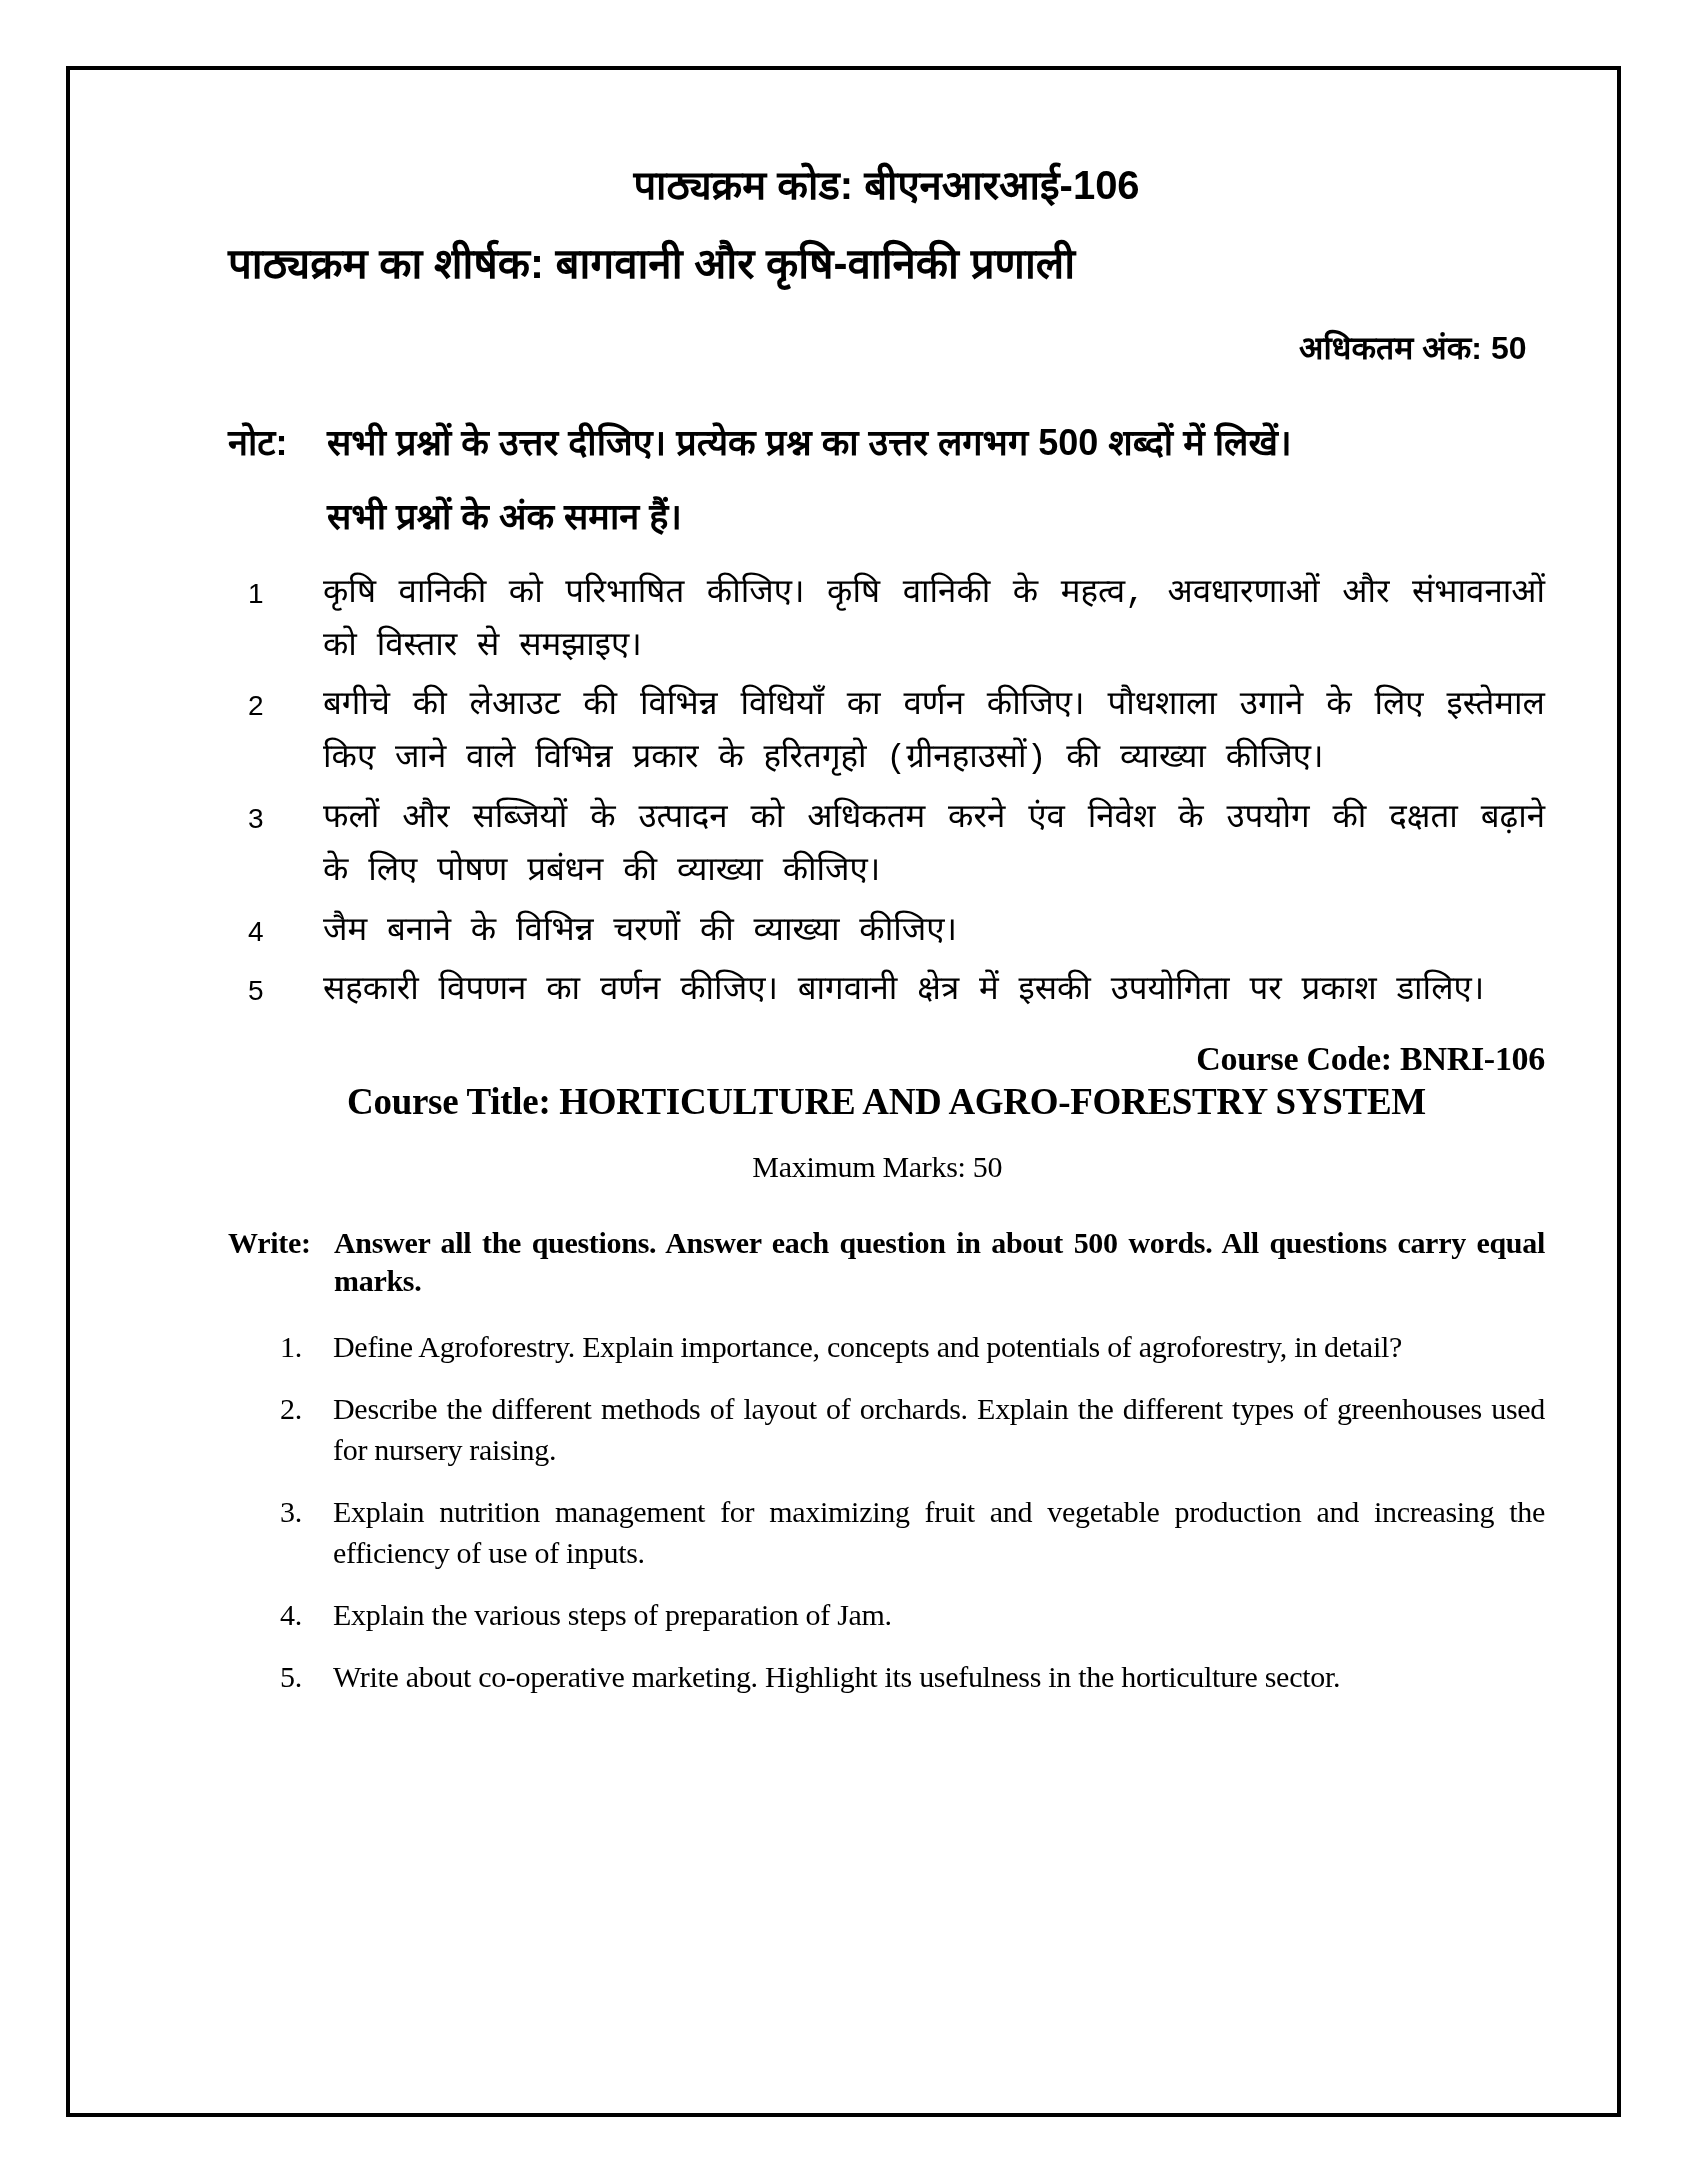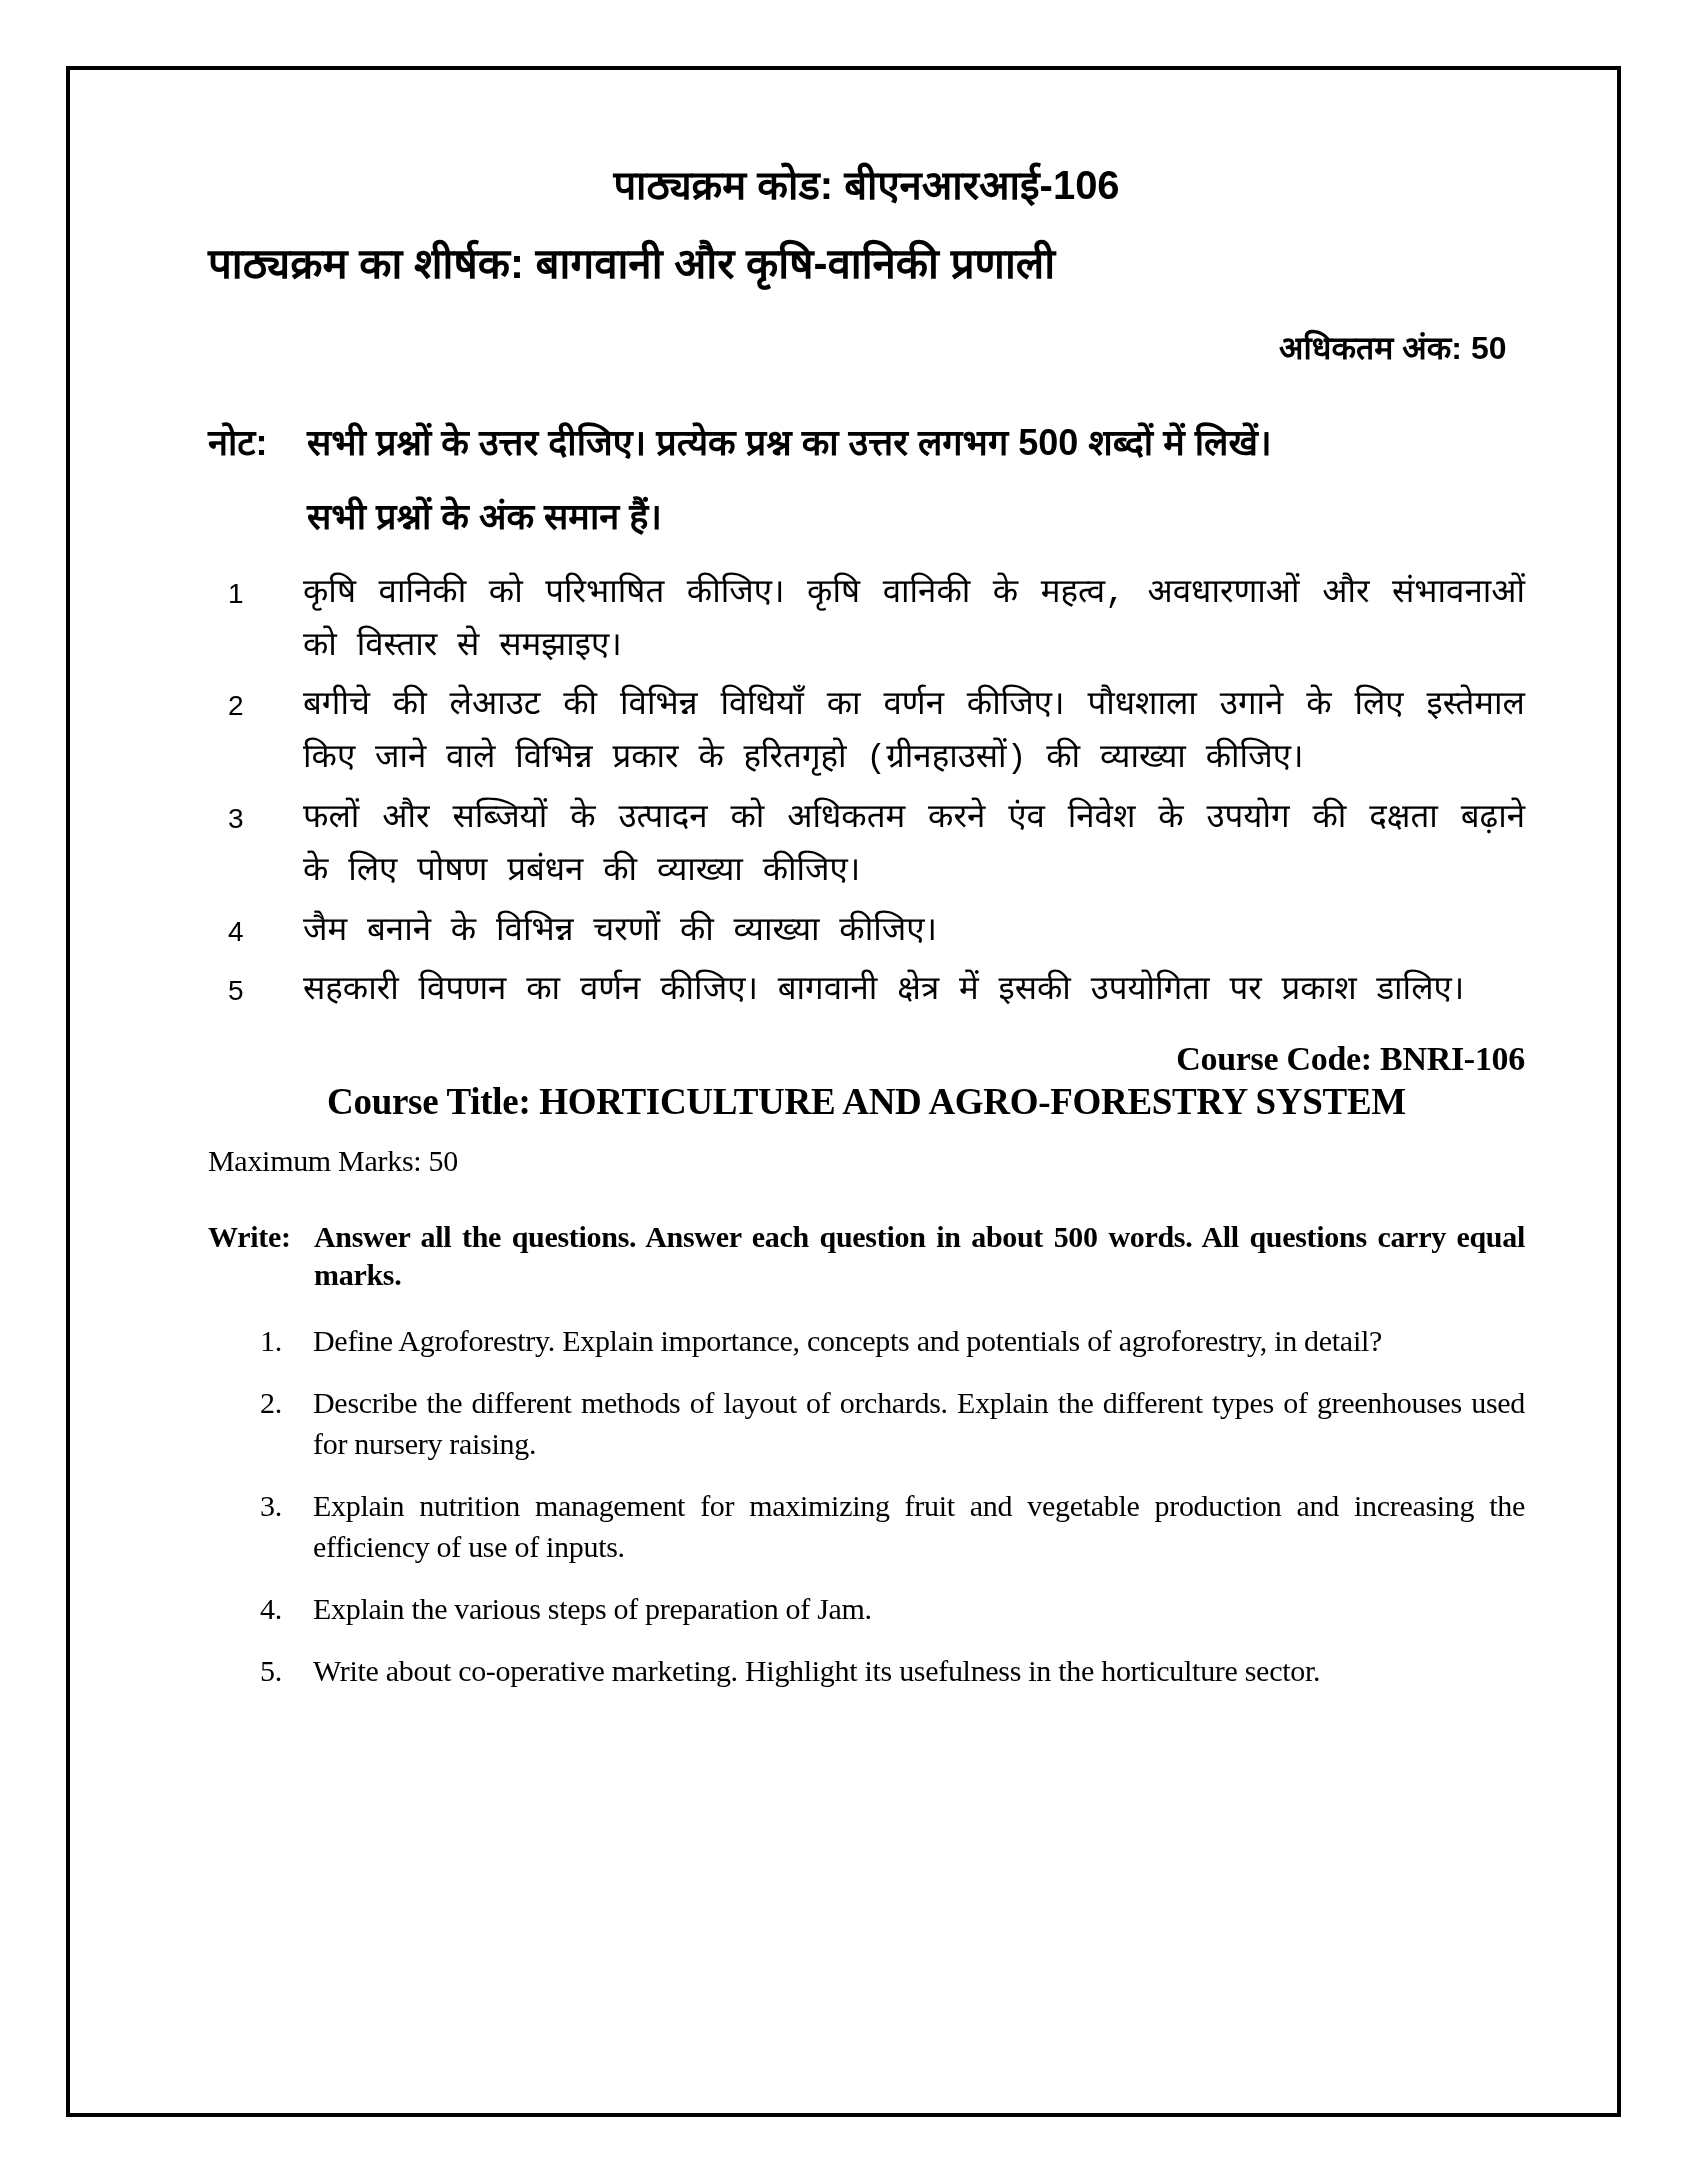--- a/index.html
+++ b/index.html
@@ -15,21 +15,21 @@
     font-family: "Liberation Sans", sans-serif;
   }
   .frame {
     position: absolute;
     inset: 66px;
     border: 4px solid #000000;
     box-sizing: border-box;
   }
   .content {
     position: absolute;
-    left: 208px;
+    left: 228px;
     top: 66px;
     width: 1317px;
   }
 
   
   .hi-h1 {
     margin-top: 98px;
     text-align: center;
     font-weight: bold;
     font-size: 40px;
@@ -90,22 +90,22 @@
     line-height: 1.1;
   }
   .en-h2 {
     margin-top: 4px;
     text-align: center;
     font-weight: bold;
     font-size: 37px;
     line-height: 1.15;
   }
   .en-marks {
-    margin-top: 20px;
-    text-align: left;
+    margin-top: 26px;
+    text-align: center;
     padding-right: 18.5px;
     font-size: 30px;
     line-height: 1.1;
   }
   .en-note {
     margin-top: 41px;
     display: flex;
     font-weight: bold;
     font-size: 30px;
     line-height: 38px;

